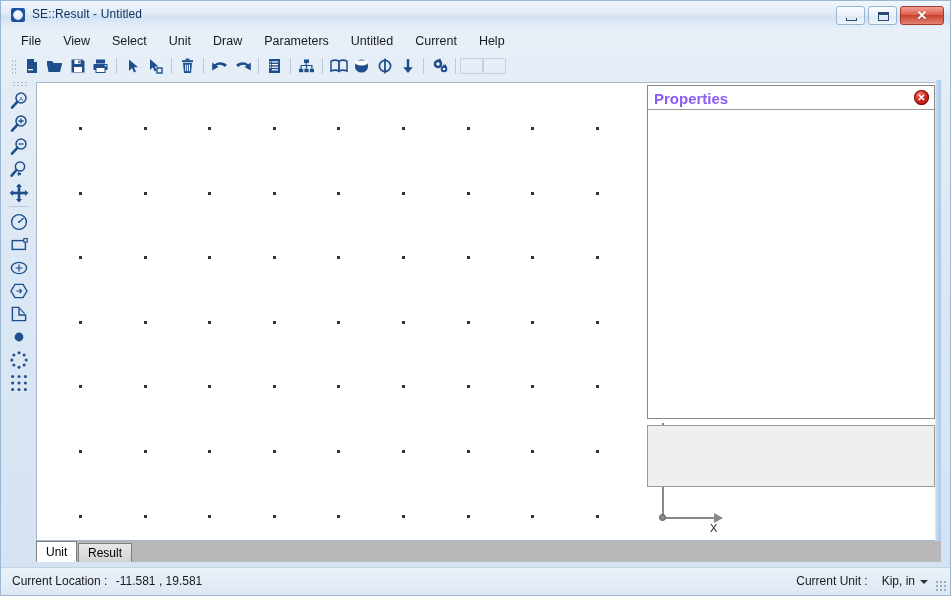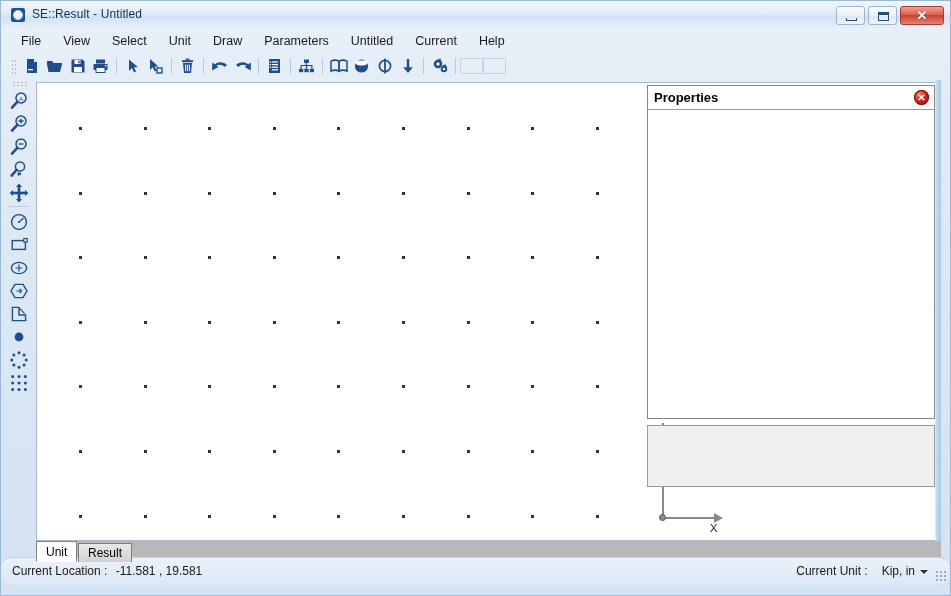--- a/index.html
+++ b/index.html
@@ -235,22 +235,22 @@
   }
   .props-header {
     position: relative;
     height: 23px;
     border-bottom: 1px solid #9a9a9a;
     background: #ffffff;
   }
   .props-title {
     position: absolute;
     left: 6px; top: 4px;
-    font-size: 13px; font-weight: bold;
-    color: #000000;
+    font-size: 15px; font-weight: bold;
+    color: #8b5cf6;
   }
   .props-close {
     position: absolute;
     right: 5px; top: 4px;
     width: 15px; height: 15px;
     border-radius: 50%;
     background: radial-gradient(circle at 35% 28%, #f0786a 0%, #cf2b20 45%, #8d1309 100%);
     box-shadow: inset 0 0 0 1px #7c1206;
     color: #fff; font-size: 10px; font-weight: bold;
     line-height: 15px; text-align: center;
@@ -308,26 +308,25 @@
     z-index: 2;
   }
   .tab.inactive {
     background: linear-gradient(to bottom, #e8e8e8, #d2d2d2);
     z-index: 1;
   }
 
   
   .statusbar {
     position: absolute;
-    left: 1px; bottom: 11px;
+    left: 1px; bottom: 1px;
     width: 949px; height: 28px;
     background: linear-gradient(to bottom, #eaf1f9 0%, #dde8f4 100%);
     border-top: 1px solid #c2d3e5;
     box-sizing: border-box;
-    border-radius: 11px;
   }
   .status-left {
     position: absolute;
     left: 11px; top: 6px;
     font-size: 12px; color: #1a1a1a;
     white-space: nowrap;
   }
   .status-right {
     position: absolute;
     right: 22px; top: 6px;

